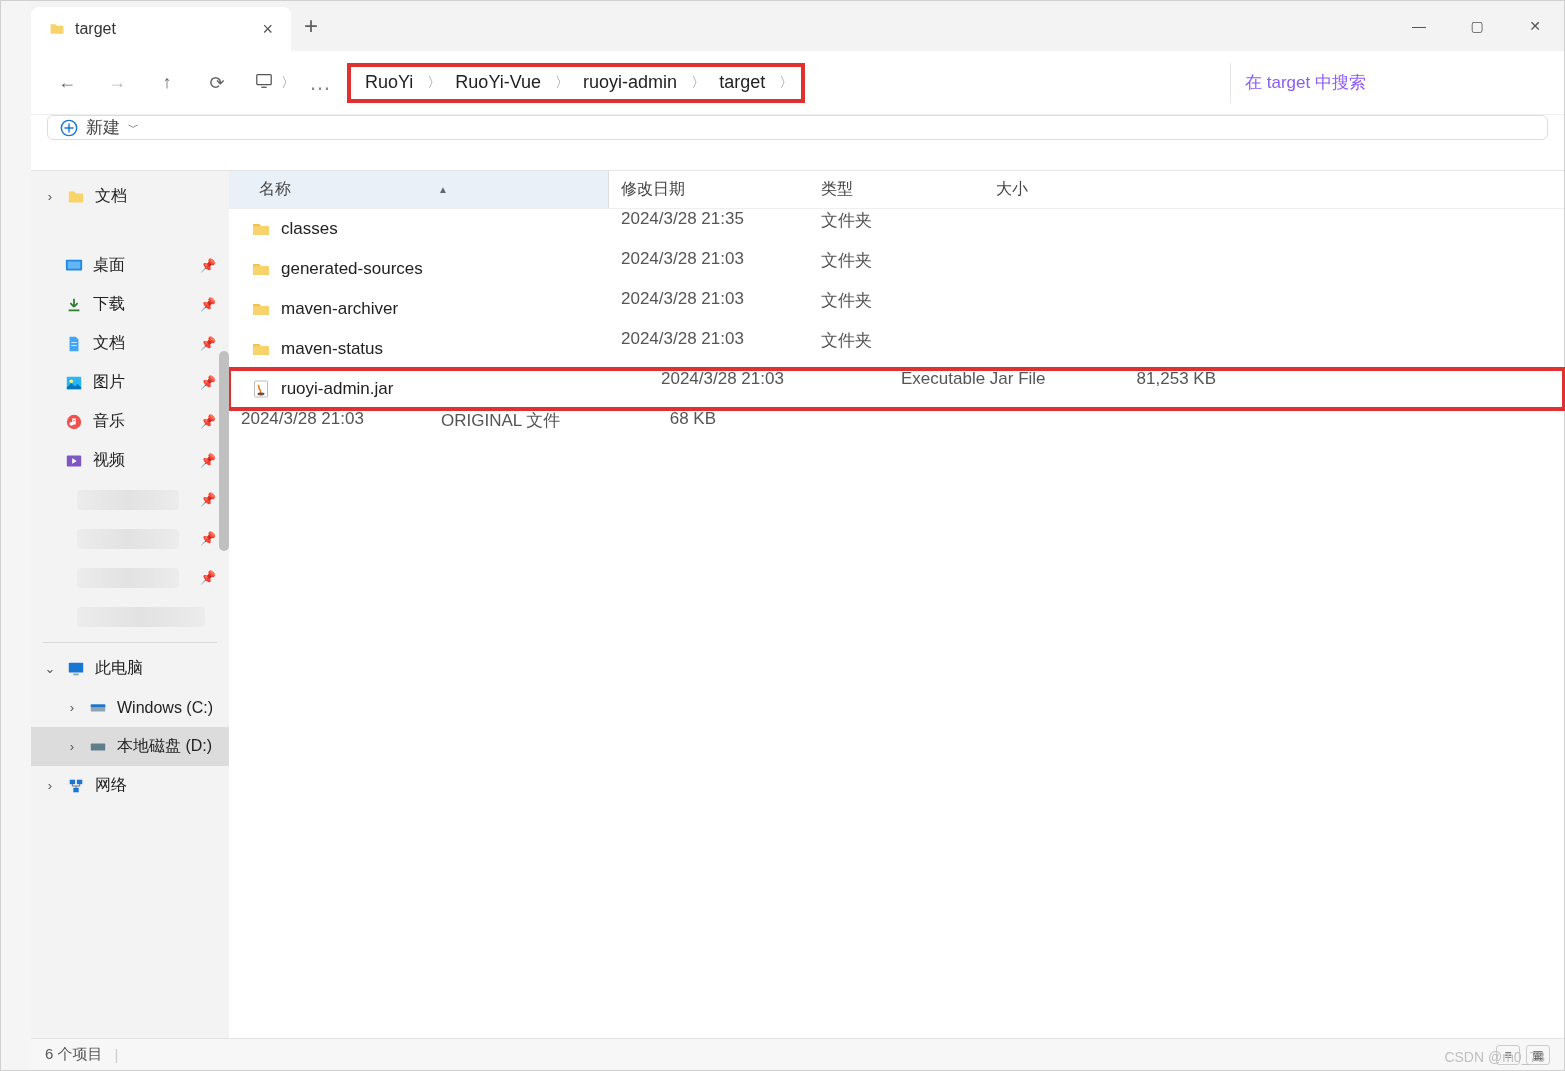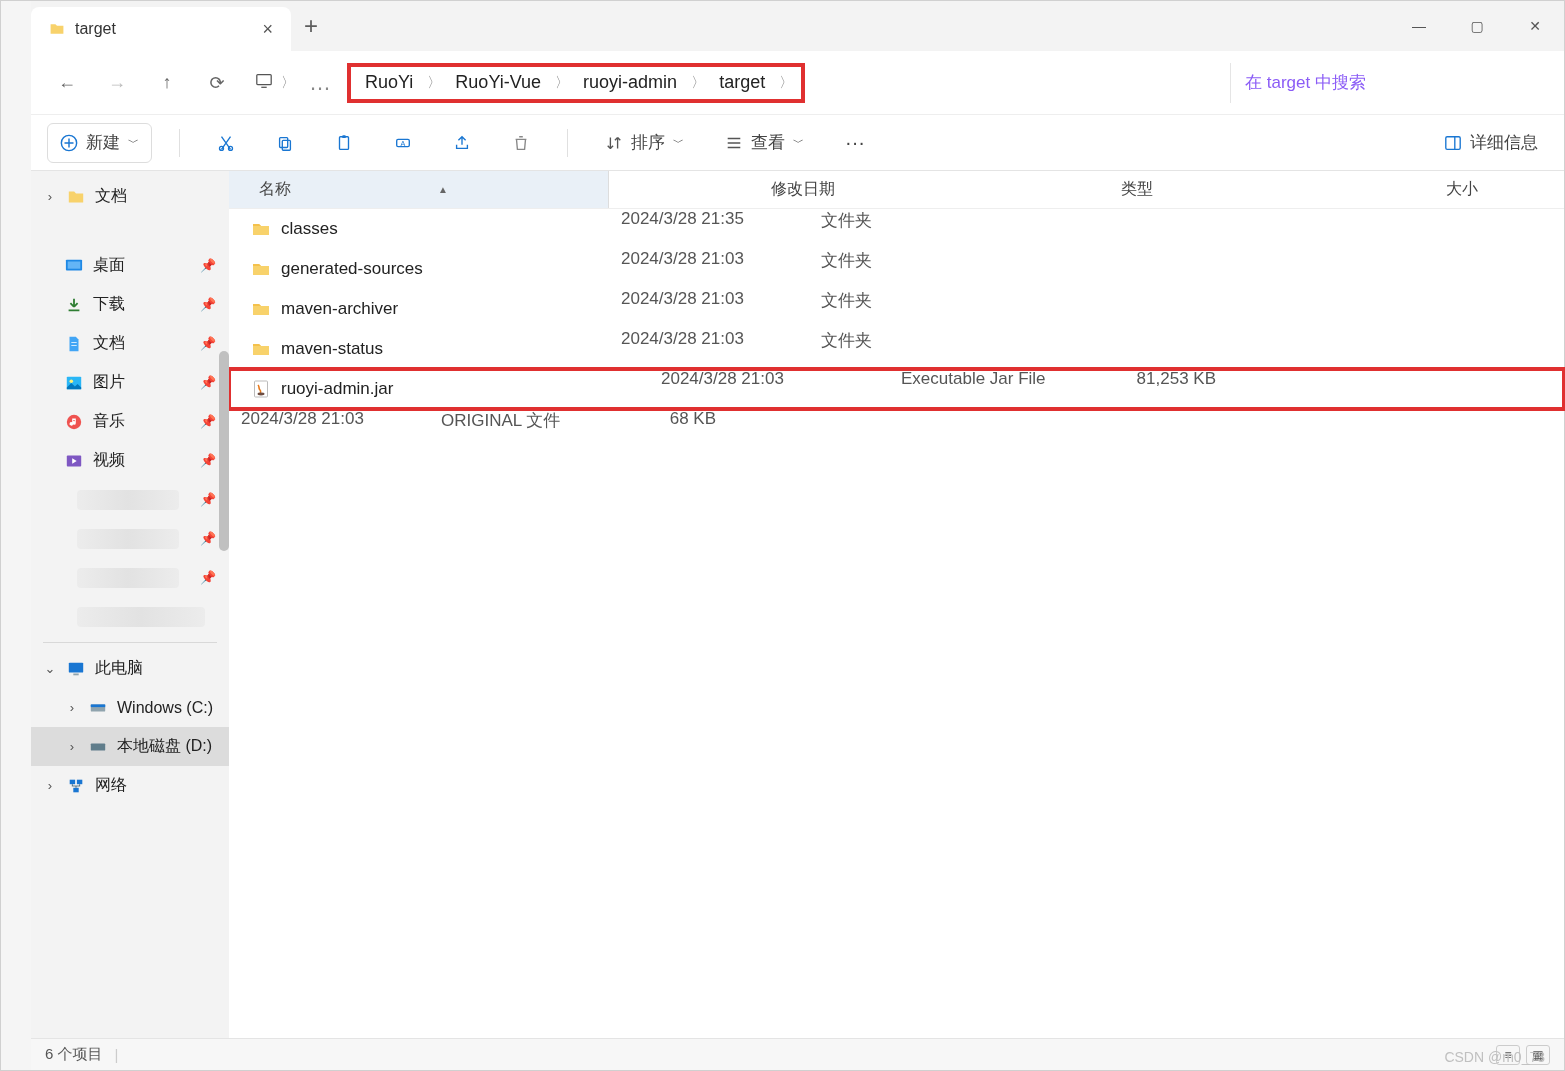--- a/index.html
+++ b/index.html
@@ -17,40 +17,40 @@
   .addressbar { height:64px; background:#fff; display:flex; align-items:center; padding:0 14px; gap:6px; border-bottom:1px solid #eee;}
   .navbtn { width:44px; height:44px; display:flex; align-items:center; justify-content:center; font-size:18px; color:#666; border-radius:4px; }
   .navbtn.dis { color:#bbb; }
   .crumb-outer { display:flex; align-items:center; height:40px; padding:0 4px 0 10px; gap:4px;}
   .crumb-hl { display:flex; align-items:center; height:40px; border:4px solid #e03030; padding:0 4px; }
   .crumb { padding:4px 10px; font-size:18px; color:#222; border-radius:4px;}
   .chev { font-size:14px; color:#888; padding:0 4px;}
   .dots { font-size:22px; color:#888; padding:0 6px;}
   .searchbox { margin-left:auto; width:320px; height:40px; display:flex; align-items:center; padding:0 14px; font-size:17px; color:#8b5cf6; border-left:1px solid #e5e5e5;}
   
-  .toolbar { height:56px; background:#fff; display:flex; align-items:center; padding:0 16px; gap:21px; border-bottom:1px solid #e4e4e4;}
+  .toolbar { height:56px; background:#fff; display:flex; padding:0 16px; gap:21px; border-bottom:1px solid #e4e4e4;flex-direction:column;}
   .tbtn { height:40px; padding:0 10px; display:flex; align-items:center; gap:8px; font-size:17px; color:#444; border-radius:4px;}
   .tdiv { width:1px; height:28px; background:#e0e0e0; margin:0 6px; }
   .ic18 { width:18px; height:18px; }
   .new-btn { border:1px solid #ddd; border-radius:6px; padding:0 12px; }
   .spacer { flex:1; }
   
   .body { flex:1; display:flex; min-height:0; background:#fff;}
   .sidebar { width:198px; background:#f3f3f3; display:flex; flex-direction:column; padding-top:6px; overflow:hidden; position:relative;}
   .navitem { height:39px; display:flex; align-items:center; padding:0 12px; gap:10px; font-size:16px; color:#222; }
   .navitem .pin { margin-left:auto; color:#8c8c8c; font-size:13px;}
   .navitem.indent { padding-left:34px; }
   .navitem.sel { background:#dcdcdc; }
   .navcaret { width:14px; font-size:13px; color:#555; text-align:center;}
   .navhr { height:1px; background:#d8d8d8; margin:6px 12px; }
   .blurplace { height:39px; margin:0 12px; border-radius:4px; background:linear-gradient(90deg,#ececec,#e2e2e2,#ececec);}
   .scrollthumb { position:absolute; right:0; top:180px; width:10px; height:200px; background:#c0c0c0; border-radius:5px;}
   
   .main { flex:1; display:flex; flex-direction:column; background:#fff; }
-  .cols { display:flex; height:38px; align-items:center; border-bottom:1px solid #eee; font-size:16px; color:#444;justify-content:space-between; }
+  .cols { display:flex; height:38px; align-items:center; border-bottom:1px solid #eee; font-size:16px; color:#444; }
   .col-name { width:380px; padding-left:30px; display:flex; align-items:center; gap:6px; background:#e9f0f7; height:100%; border-right:1px solid #ddd;}
   .col-date { width:200px; padding-left:12px;}
   .col-type { width:175px; padding-left:12px;}
   .col-size { width:130px; padding-left:12px;}
   .sortcaret { font-size:10px; color:#666; margin-left:auto; margin-right:160px;}
   .rows { flex:1; }
   .row { display:flex; height:40px; font-size:17px; color:#222;}
   .row.hl { outline:4px solid #e03030; outline-offset:-2px;gap:40px; }
   .c-name { width:380px; padding-left:22px; display:flex; align-items:center; gap:10px;}
   .c-date { width:200px; padding-left:12px; color:#555;}

